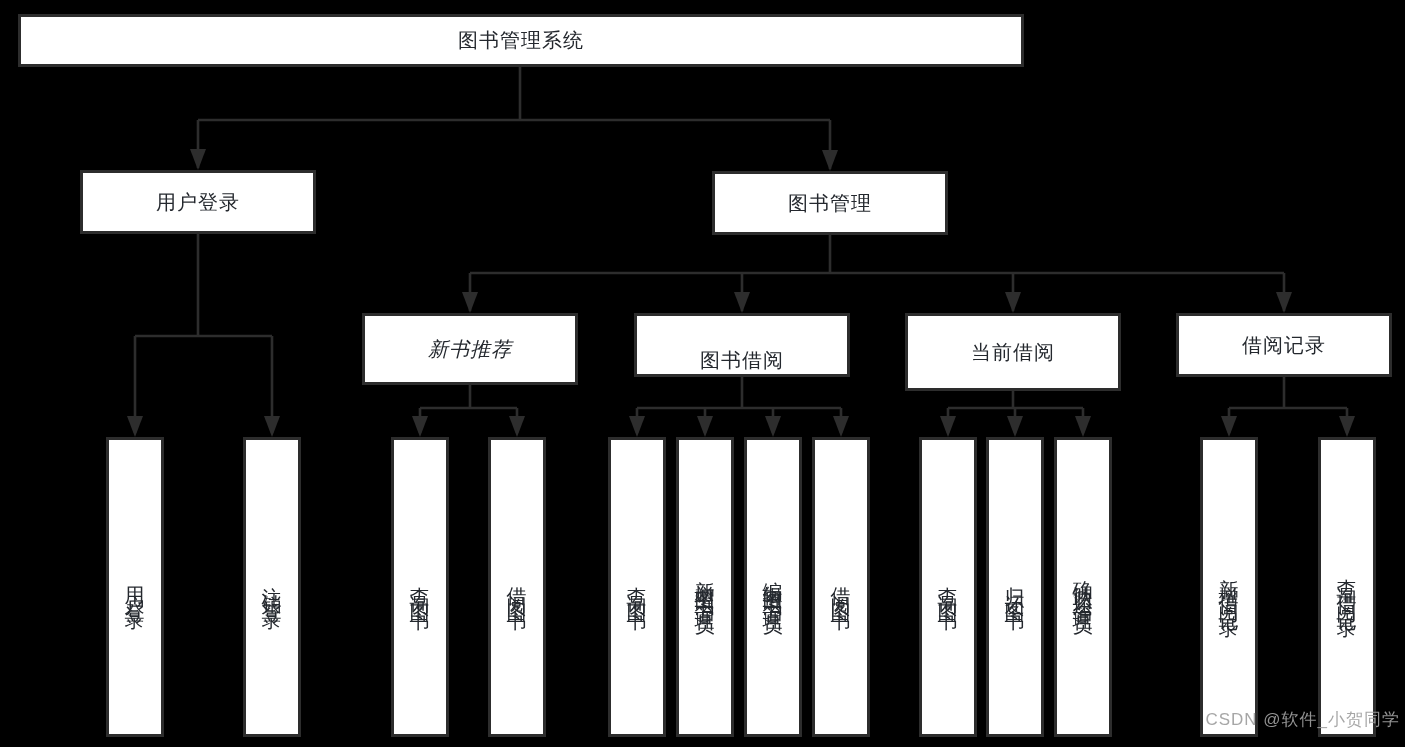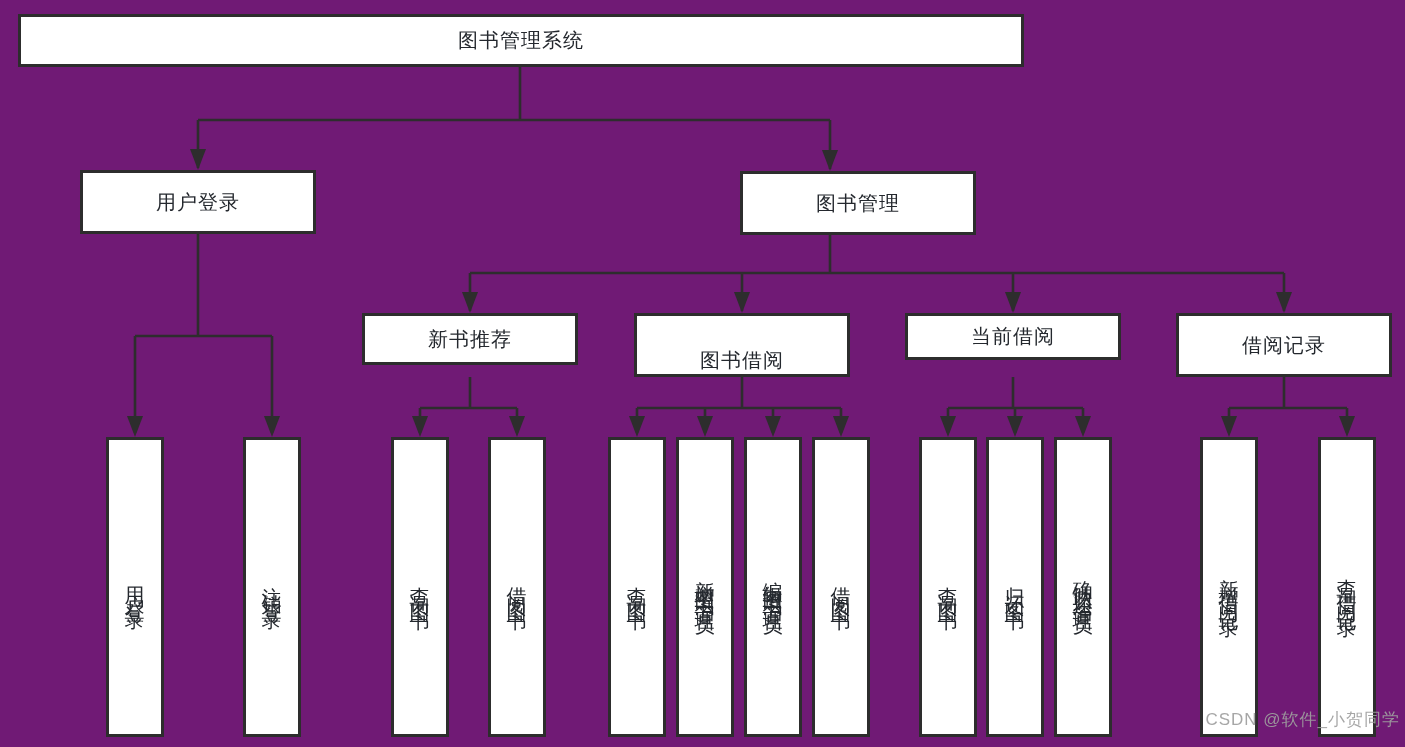--- a/index.html
+++ b/index.html
@@ -4,21 +4,21 @@
 <style>
   html, body {
     margin: 0;
     padding: 0;
     background: #ffffff;
   }
   .stage {
     position: relative;
     width: 1405px;
     height: 747px;
-    background: #701a75;
+    background: #000000;
     font-family: "Liberation Sans", sans-serif;
     color: #24282e;
     overflow: hidden;
   }
   .wires {
     position: absolute;
     left: 0;
     top: 0;
     width: 1405px;
     height: 747px;
@@ -94,31 +94,31 @@
     </g>
   </svg>
 
   <div class="node hbox" style="left:18px; top:14px; width:1006px; height:53px;">
     <span class="lbl">图书管理系统</span>
   </div>
 
   <div class="node hbox" style="left:80px; top:170px; width:236px; height:64px;">
     <span class="lbl">用户登录</span>
   </div>
-  <div class="node hbox" style="left:712px; top:171px; width:236px; height:64px;margin-left:28px;">
+  <div class="node hbox" style="left:712px; top:171px; width:236px; height:64px;">
     <span class="lbl">图书管理</span>
   </div>
 
-  <div class="node hbox" style="left:362px; top:313px; width:216px; height:52px;">
+  <div class="node hbox" style="left:362px; top:313px; width:216px; height:72px;font-style:italic;">
     <span class="lbl">新书推荐</span>
   </div>
   <div class="node hbox" style="left:634px; top:313px; width:216px; height:64px;align-items:flex-end;">
     <span class="lbl">图书借阅</span>
   </div>
-  <div class="node hbox" style="left:905px; top:313px; width:216px; height:47px;">
+  <div class="node hbox" style="left:905px; top:313px; width:216px; height:78px;">
     <span class="lbl">当前借阅</span>
   </div>
   <div class="node hbox" style="left:1176px; top:313px; width:216px; height:64px;">
     <span class="lbl">借阅记录</span>
   </div>
 
   <div class="node vbox" style="left:106px; top:437px; width:58px; height:300px;">
     <span class="vlbl">用户登录</span>
   </div>
   <div class="node vbox" style="left:243px; top:437px; width:58px; height:300px;">

